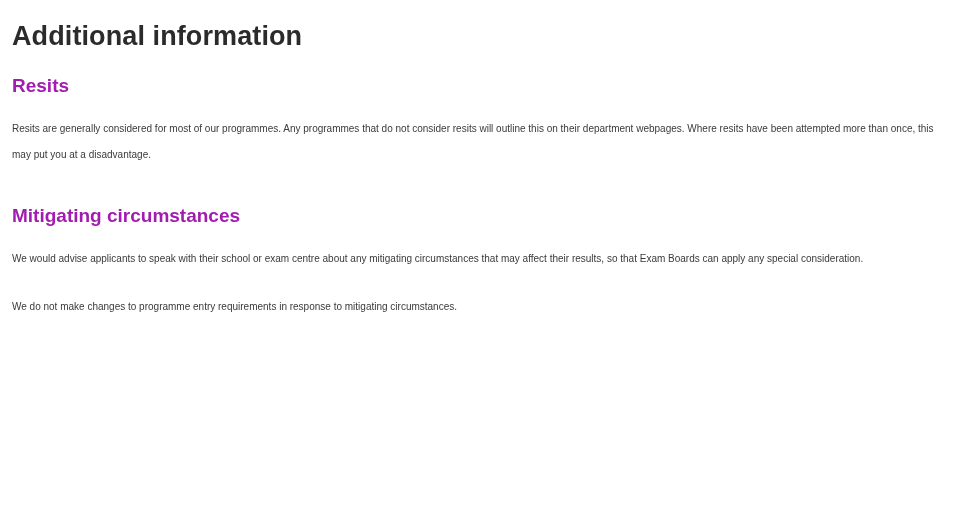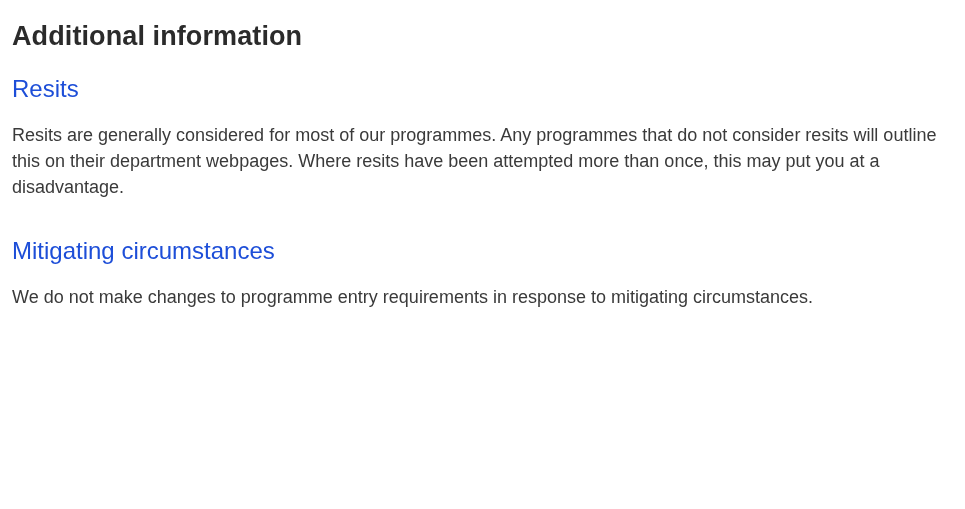--- a/index.html
+++ b/index.html
@@ -21,31 +21,31 @@
   }
   h1.section-title {
     font-size: 27px;
     line-height: 1.2;
     font-weight: bold;
     color: #2b2b2b;
     margin: 8px 0 22px 0;
     letter-spacing: 0.1px;
   }
   h2.sub-title {
-    font-size: 24px;
+    font-size: 19px;
     line-height: 1.25;
-    font-weight: normal;
-    color: #1d4ed8;
+    font-weight: bold;
+    color: #a21caf;
     margin: 0 0 18px 0;
   }
   h2.sub-title.spaced {
     margin-top: 36px;
   }
   p.body-text {
-    font-size: 18px;
+    font-size: 10px;
     line-height: 26px;
     color: #3a3a3a;
     margin: 0 0 22px 0;
     max-width: 930px;
   }
   p.body-text:last-child {
     margin-bottom: 0;
   }
 </style>
 </head>
@@ -54,17 +54,18 @@
 <div class="page">
 
   <h1 class="section-title">Additional information</h1>
 
   <h2 class="sub-title">Resits</h2>
 
   <p class="body-text">Resits are generally considered for most of our programmes. Any programmes that do not consider resits will outline this on their department webpages. Where resits have been attempted more than once, this may put you at a disadvantage.</p>
 
   <h2 class="sub-title spaced">Mitigating circumstances</h2>
 
+  <p class="body-text">We would advise applicants to speak with their school or exam centre about any mitigating circumstances that may affect their results, so that Exam Boards can apply any special consideration.</p>
 
 
   <p class="body-text">We do not make changes to programme entry requirements in response to mitigating circumstances.</p>
 
 </div>
 
 </body></html>

